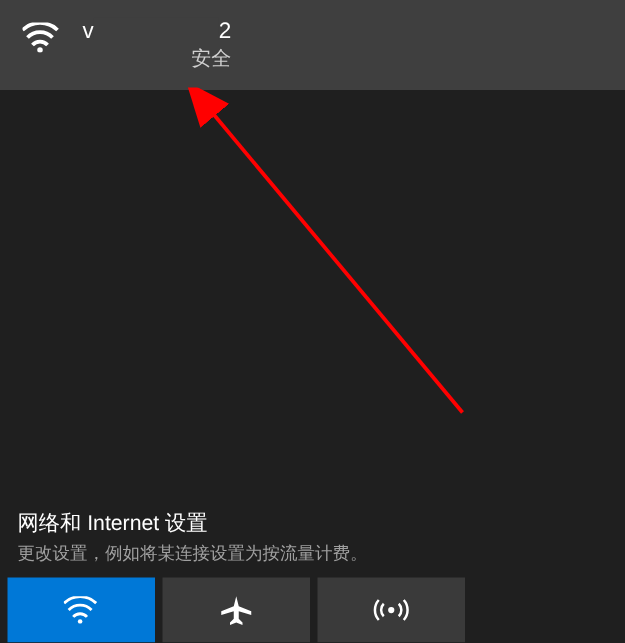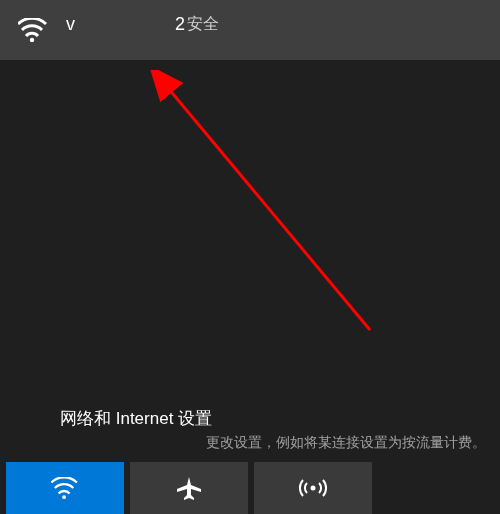--- a/index.html
+++ b/index.html
@@ -18,20 +18,21 @@
       display: flex;
       align-items: flex-start;
       gap: 18px;
       cursor: pointer;
     }
     .wifi-icon-wrap {
       padding-top: 4px;
     }
     .wifi-text {
       display: flex;
+      flex-direction: column;
       gap: 2px;
     }
     .wifi-name {
       font-size: 18px;
       color: #ffffff;
       font-weight: 400;
     }
     .wifi-status {
       font-size: 16px;
       color: #d0d0d0;
@@ -52,26 +53,24 @@
       left: 0;
       right: 0;
     }
     .settings-header {
       padding: 10px 14px 10px 14px;
     }
     .settings-title {
       font-size: 17px;
       color: #ffffff;
       margin-bottom: 4px;
-      margin-left: 46px;
     }
     .settings-desc {
       font-size: 14px;
       color: #a0a0a0;
-      text-align: right;
     }
     .quick-actions {
       display: flex;
       gap: 6px;
       padding: 0 6px 0 6px;
     }
     .qa-tile {
       width: 118px;
       height: 52px;
       display: flex;

